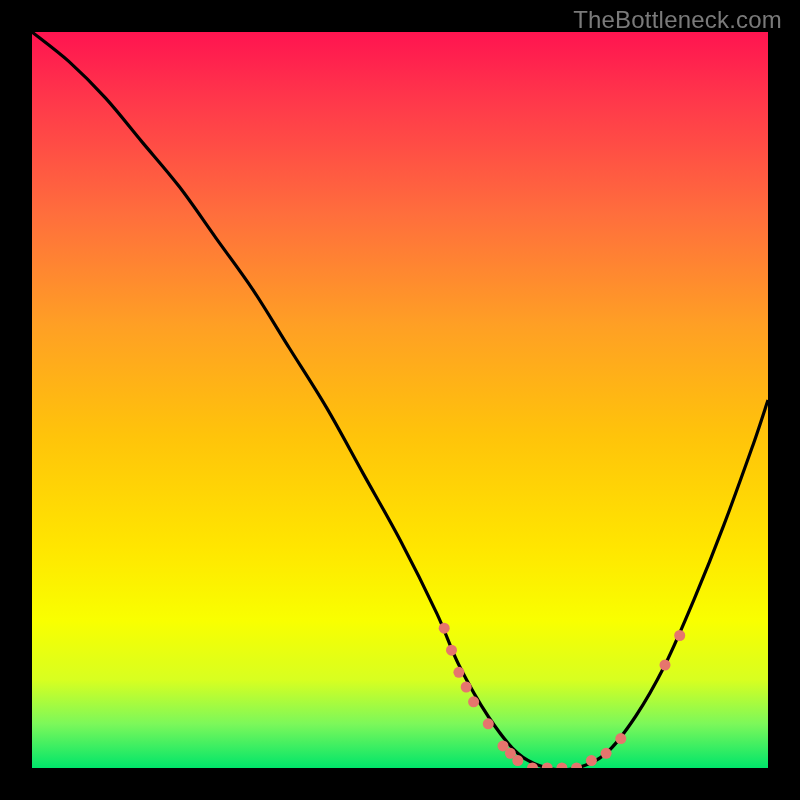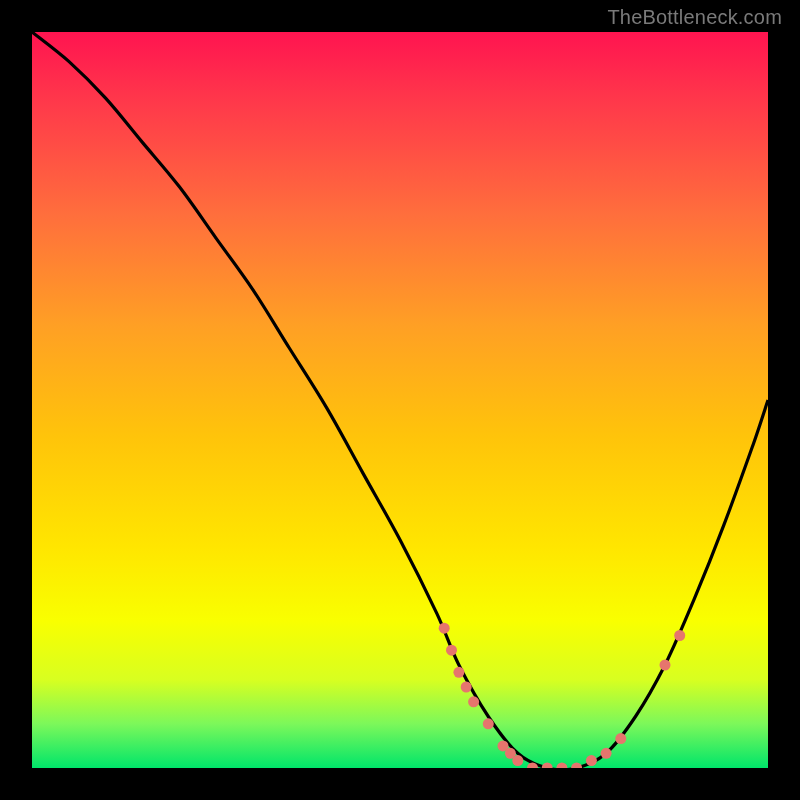--- a/index.html
+++ b/index.html
@@ -35,21 +35,21 @@
       #f9ff00 80%,
       #d8ff20 88%,
       #7cf85a 94%,
       #00e56a 100%);
   }
   .attribution {
     position: absolute;
     top: 6px;
     right: 18px;
     color: #7a7a7a;
-    font-size: 20px;
+    font-size: 24px;
     font-weight: 500;
     letter-spacing: 0.2px;
     margin-left: 41px;
   }
   svg.curve-layer {
     position: absolute;
     top: 32px;
     left: 32px;
     width: 736px;
     height: 736px;

